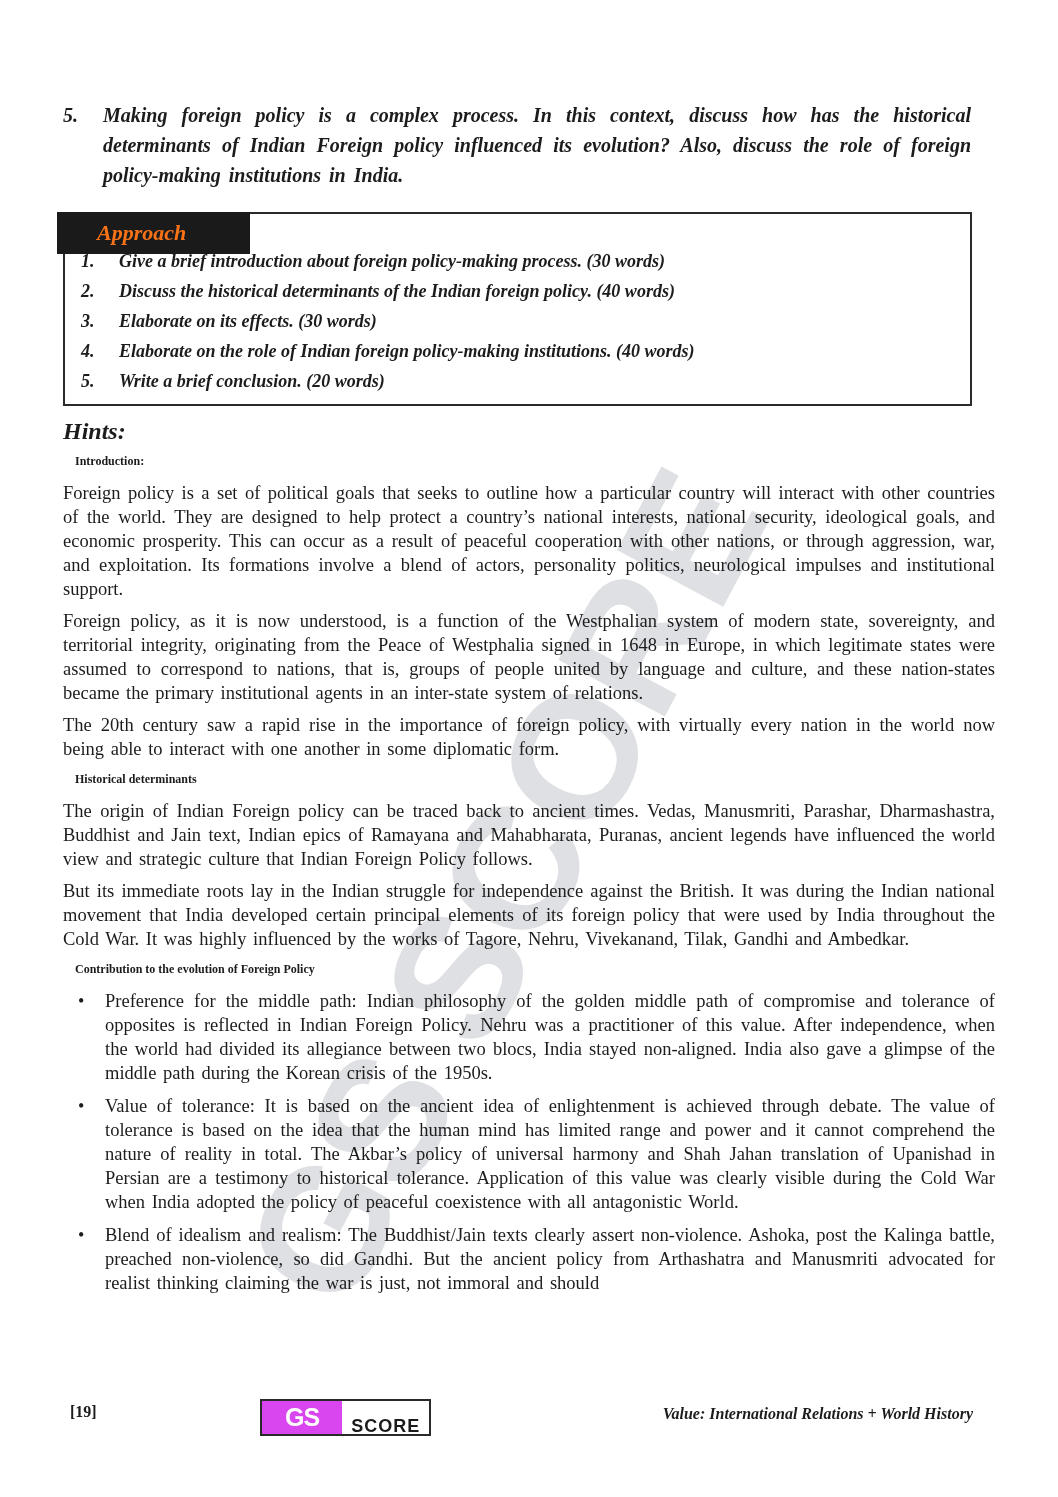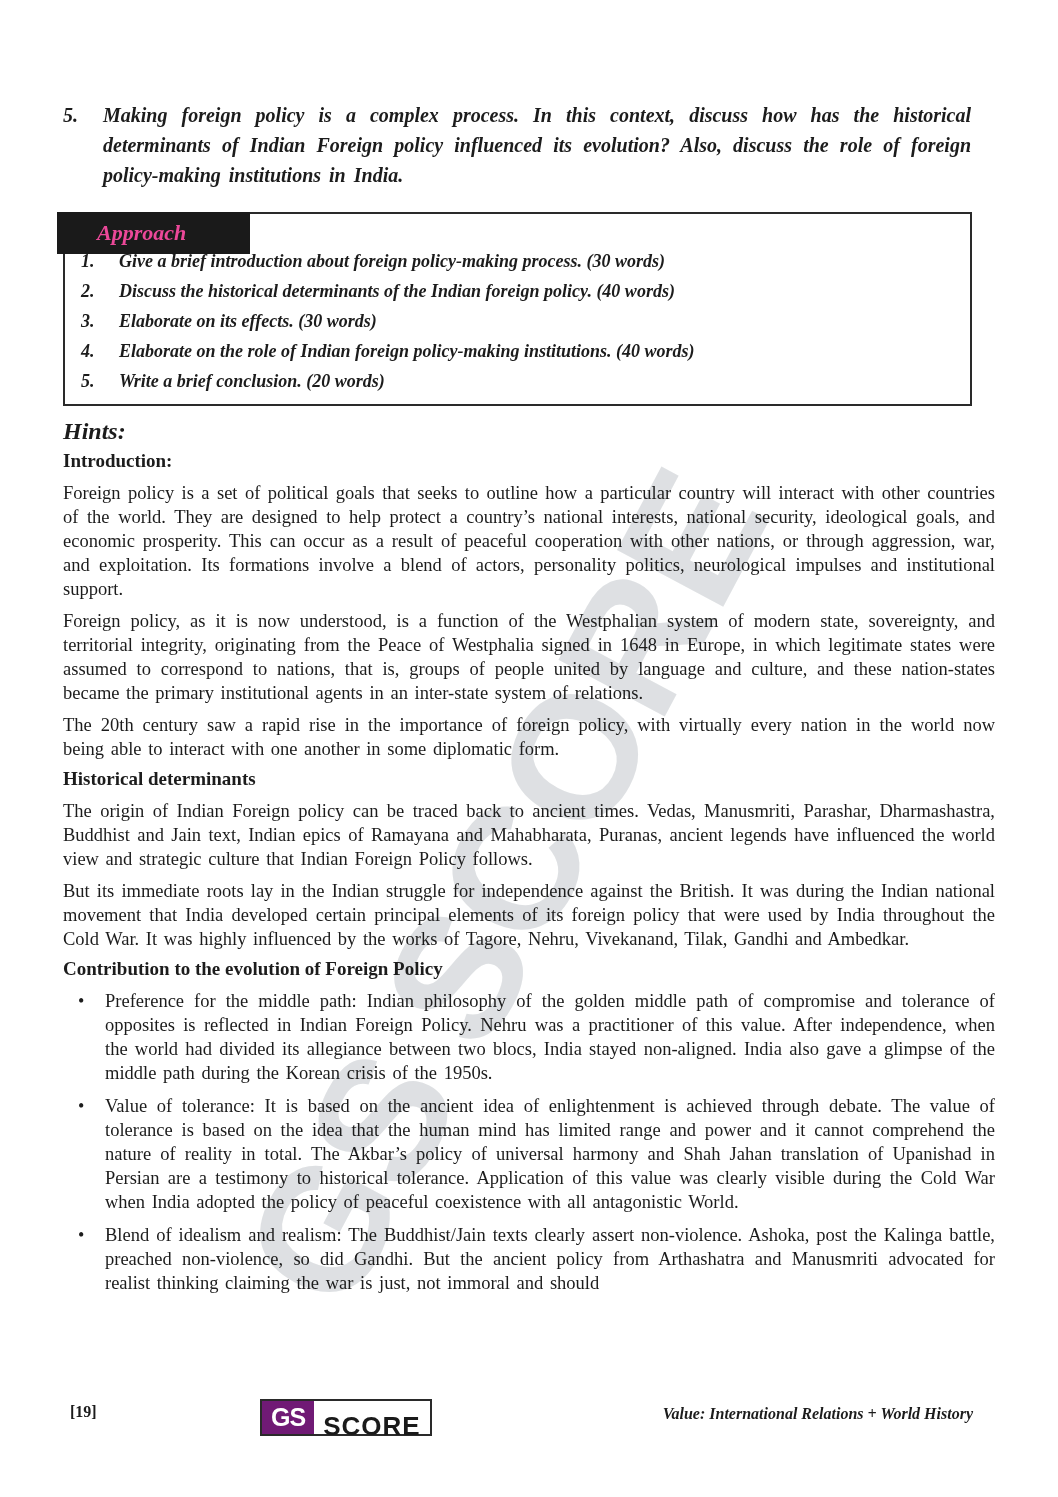--- a/index.html
+++ b/index.html
@@ -37,39 +37,39 @@
     font-size:20px;line-height:30px;
     padding-right:24px;
   }
   .q-num{width:40px;flex:none;}
   .q-text{flex:1;text-align:justify;word-spacing:3px;}
   
   .approach{position:relative;margin-top:12px;}
   .approach-tab{
     position:absolute;top:0;left:-6px;
     width:193px;height:42px;
-    background:#1a1a1a;color:#ec4899;
+    background:#1a1a1a;color:#f97316;
     font-style:italic;font-weight:bold;font-size:22px;
     display:flex;align-items:center;
     padding-left:40px;box-sizing:border-box;
     z-index:2;
   }
   .approach-box{
     margin-top:22px;
     width:909px;box-sizing:border-box;
     border:2px solid #2a2a2a;
     padding:32px 20px 8px 16px;
     min-height:182px;
   }
   .ap-row{display:flex;font-weight:bold;font-style:italic;font-size:18px;line-height:30px;}
   .ap-num{width:38px;flex:none;}
   .ap-text{flex:1;}
   
   .hints{font-weight:bold;font-style:italic;font-size:24px;line-height:24px;margin:13px 0 6px;}
-  .sec{font-weight:bold;font-size:19px;line-height:24px;margin:6px 0 5px;}
+  .sec{font-weight:bold;font-size:12px;line-height:24px;margin:6px 12px 5px;}
   .content p{
     font-size:18.5px;line-height:24px;
     text-align:justify;word-spacing:2px;
     margin:8px 0 5px;
   }
   
   .bullets{list-style:none;margin:8px 0 0;padding:0;}
   .bullets li{display:flex;margin-bottom:9px;}
   .dot{flex:none;width:27px;padding-left:15px;font-size:18px;line-height:24px;}
   .b-body{flex:1;text-align:justify;font-size:18.5px;line-height:24px;word-spacing:2px;}
@@ -81,27 +81,27 @@
   }
   .page-num{position:absolute;left:70px;top:5px;font-weight:bold;font-size:16px;}
   .logo{
     position:absolute;left:260px;top:1px;
     display:flex;align-items:stretch;
     height:37px;box-sizing:border-box;
     border:2px solid #2a2a2a;background:#fff;
     font-family:"Liberation Sans", sans-serif;font-weight:bold;
   }
   .logo-gs{
-    background:#701a75;color:#ffffff;
+    background:#d946ef;color:#ffffff;
     display:flex;align-items:center;
-    font-size:25px;padding:0 9px;letter-spacing:-1px;
+    font-size:25px;padding:0 23px;letter-spacing:-1px;
   }
   .logo-score{
     color:#1a1a1a;display:flex;align-items:center;
-    font-size:26px;padding:0 9px;letter-spacing:1px;margin-top:18px;
+    font-size:18px;padding:0 9px;letter-spacing:1px;margin-top:18px;
   }
   .footer-right{
     position:absolute;right:85px;top:7px;
     font-weight:bold;font-style:italic;font-size:16px;
   }
 </style>
 </head>
 <body>
 
 <div class="page">

